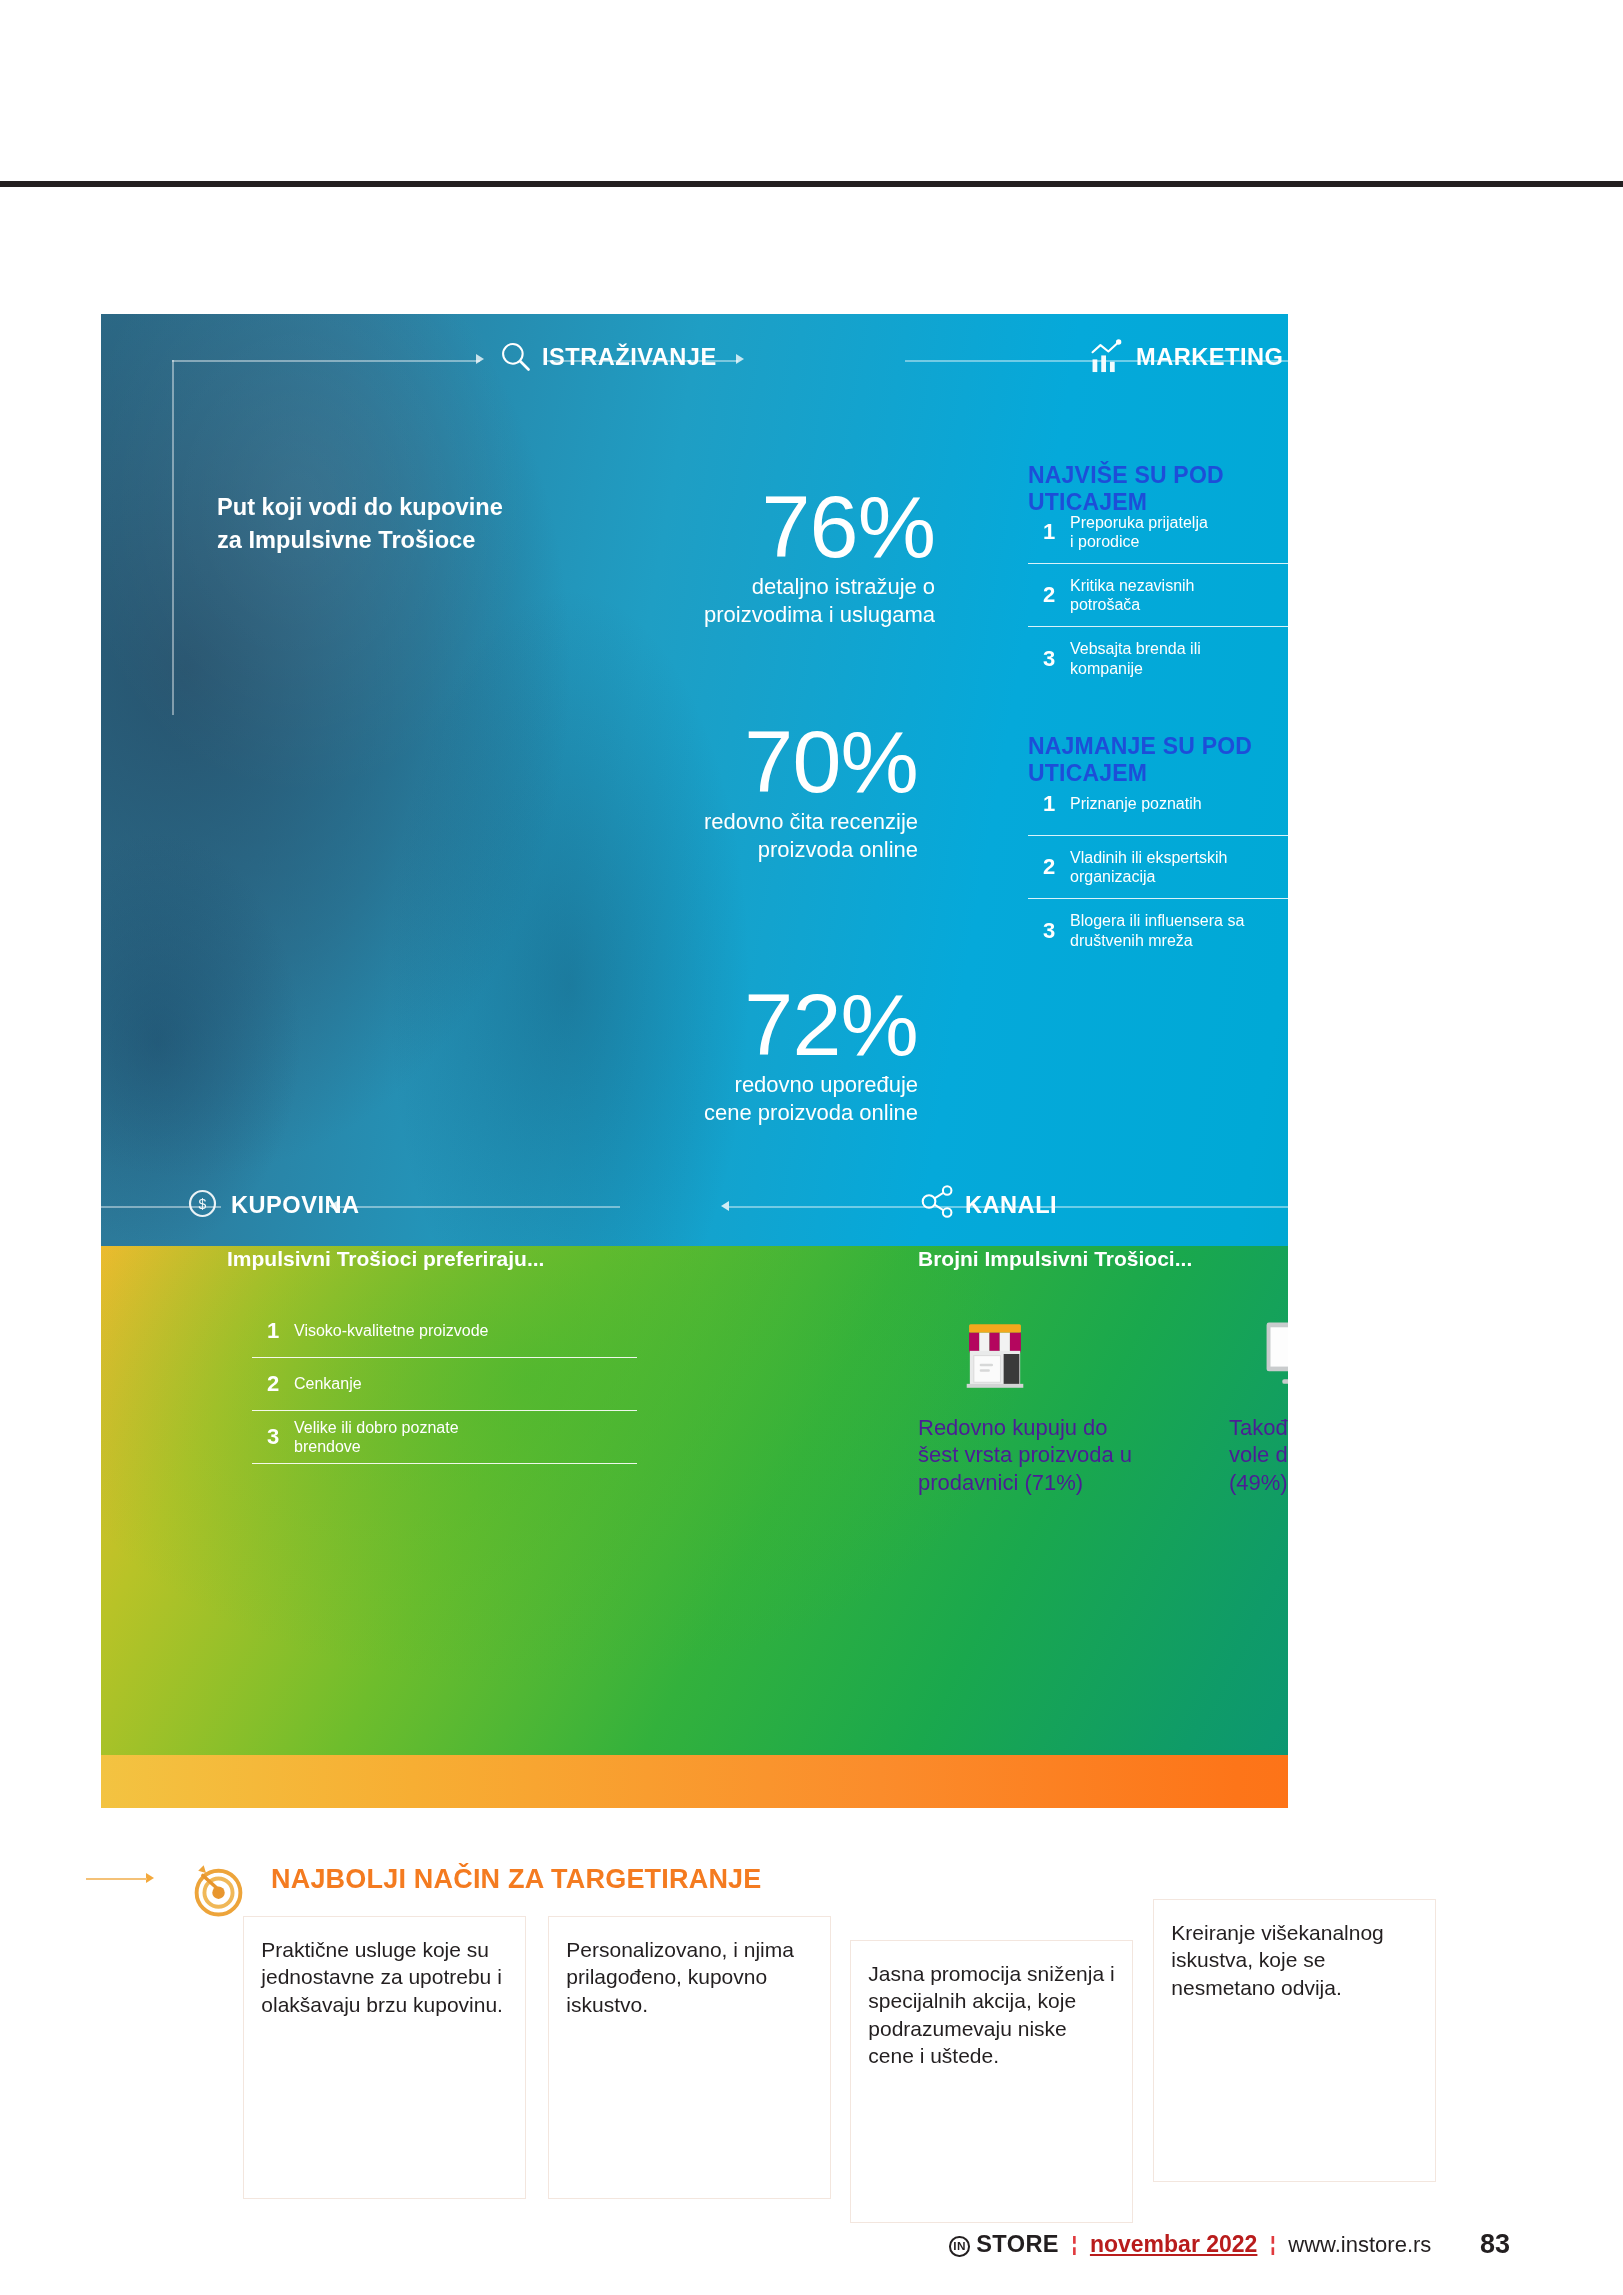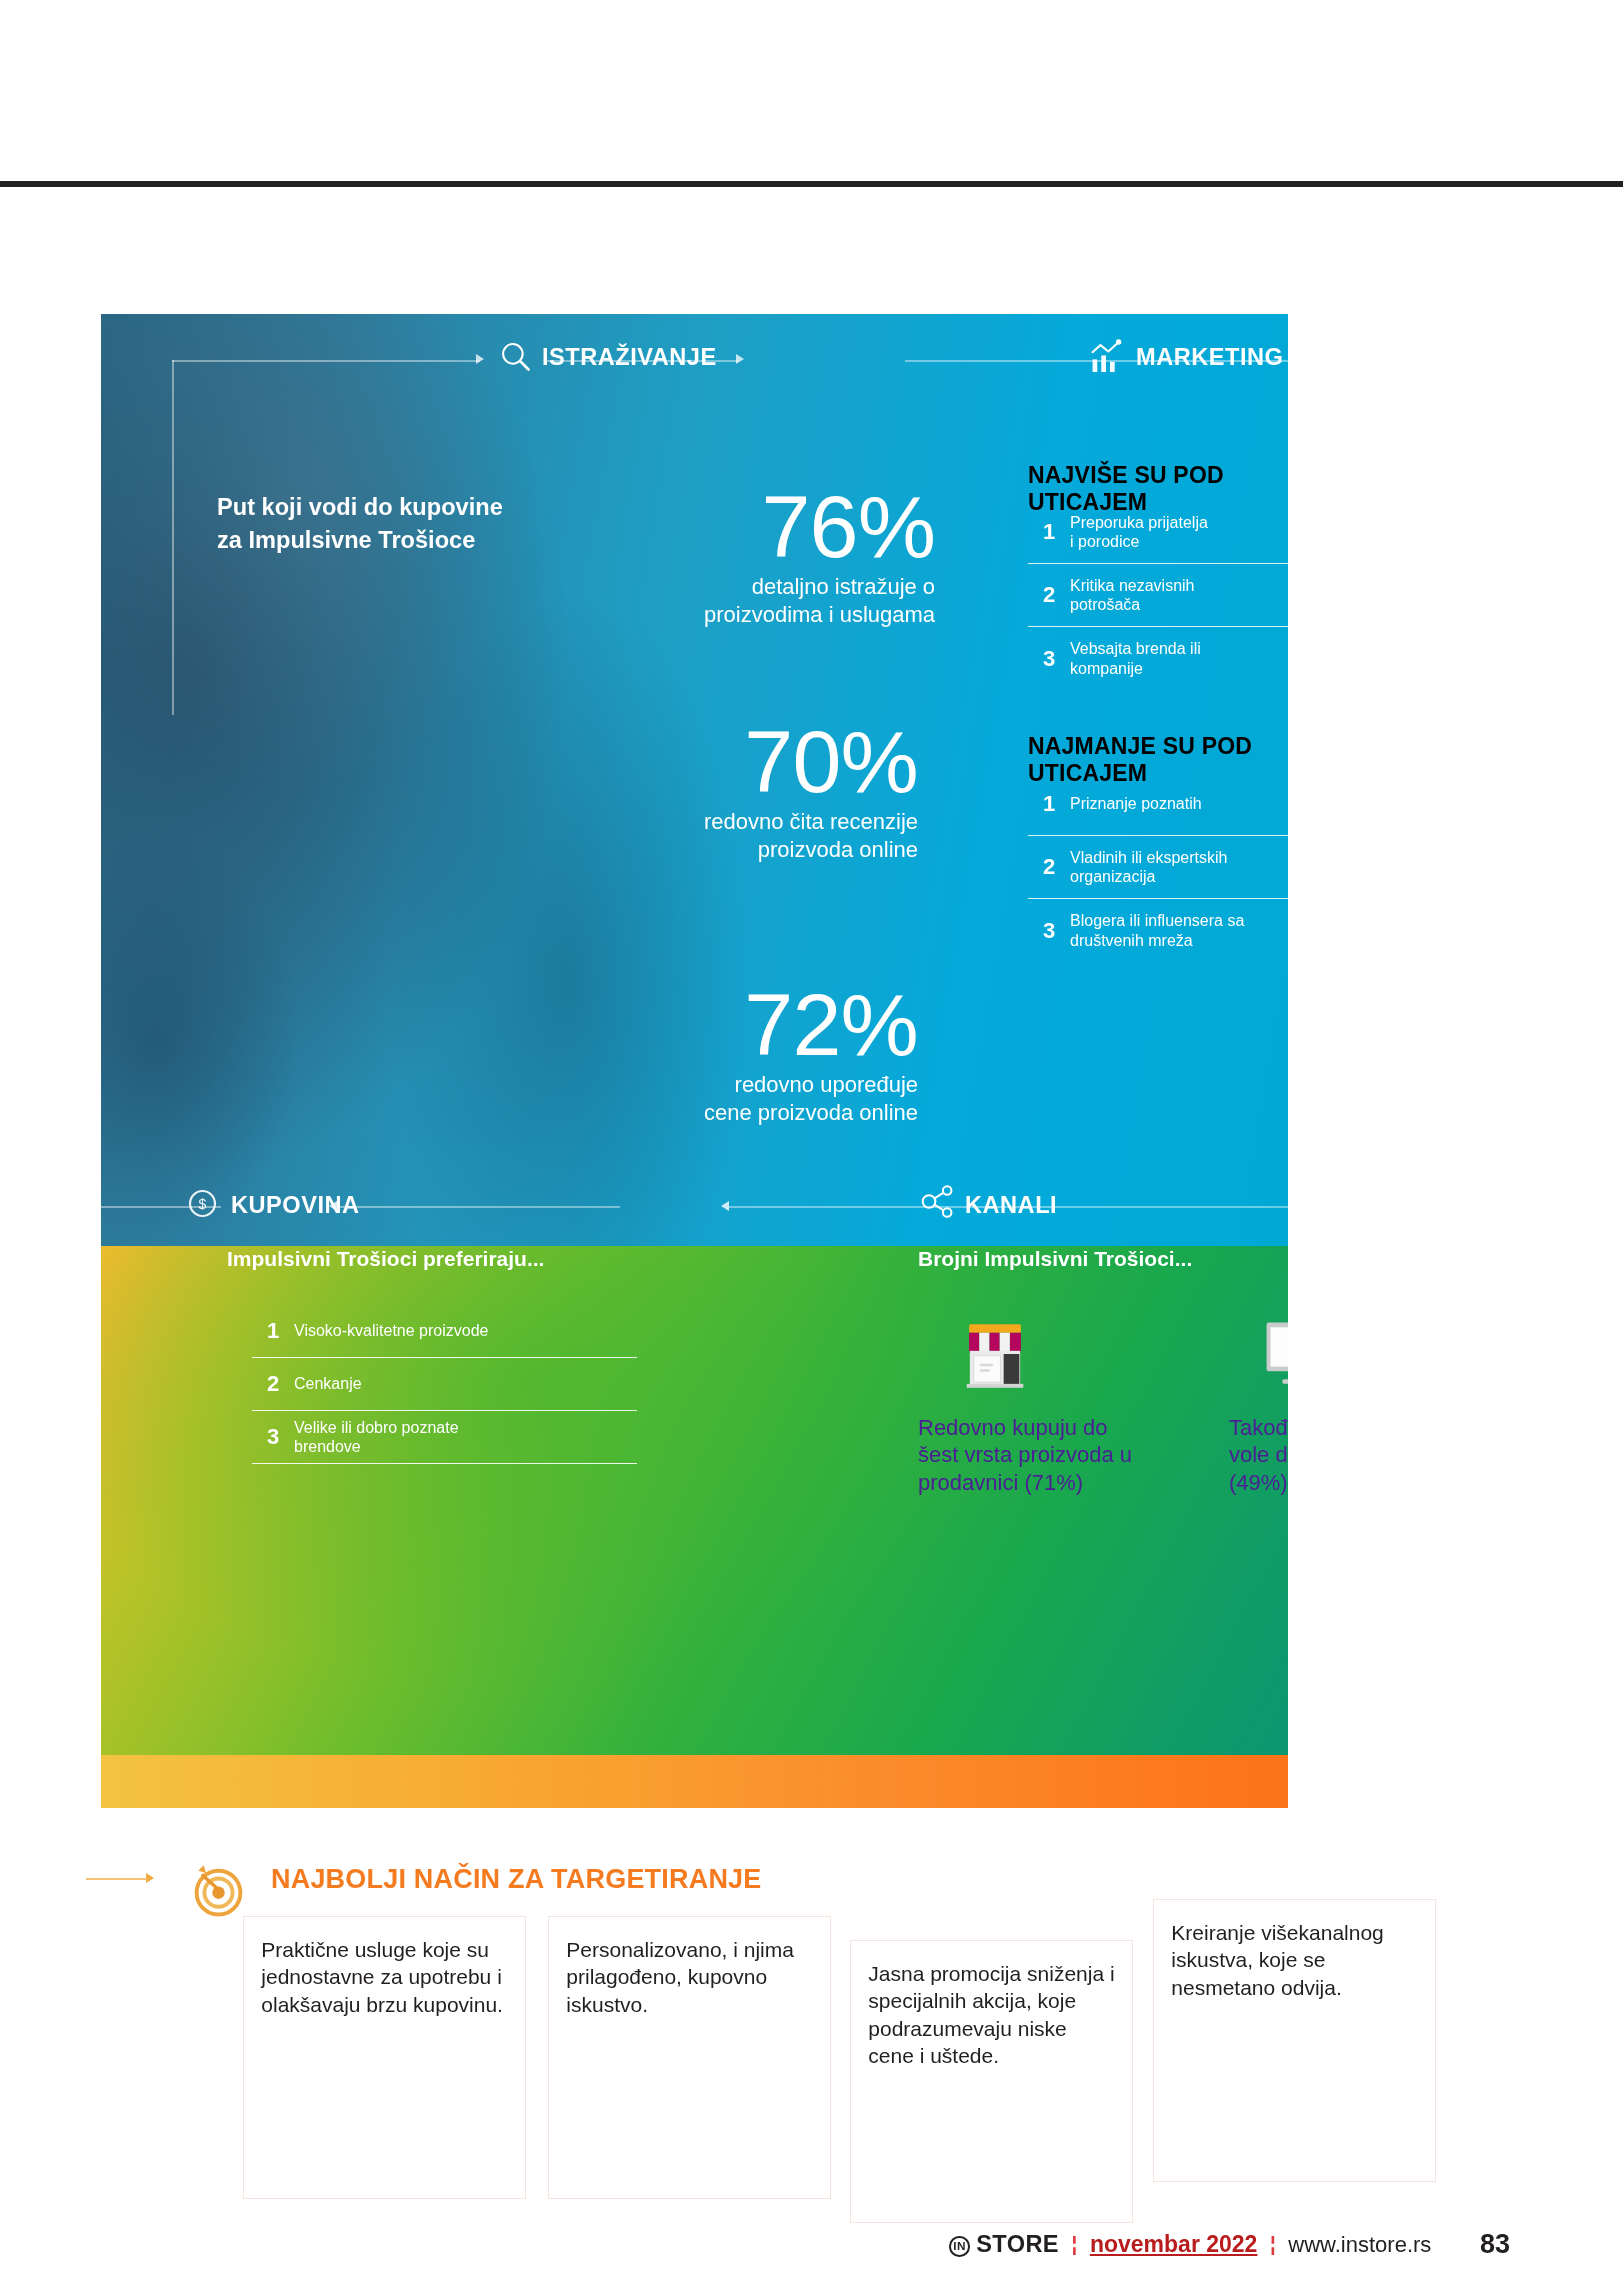--- a/index.html
+++ b/index.html
@@ -91,21 +91,21 @@
   .stat { position:absolute; color:#fff;text-align:right; }
   .stat .big {
     font-size: 88px; line-height: .92; font-weight: 200;
     letter-spacing: -0.8px; color:#ffffff;
   }
   .stat .cap {
     font-size: 22px; line-height: 1.28; font-weight: 300; margin-top: 4.7px;
   }
 
   .rank-head {
-    position:absolute; color:#000000; font-weight:bold; font-size:23px; letter-spacing:0.2px;
+    position:absolute; color:#1d4ed8; font-weight:bold; font-size:23px; letter-spacing:0.2px;
   }
   .rank-list { position:absolute; width: 408px; }
   .rank-row {
     display:flex; align-items:center; min-height: 63px;
     border-bottom: 1.6px solid rgba(255,255,255,0.85);
     padding: 4.7px 0;
   }
   .rank-row:last-child { border-bottom: none; }
   .rank-num {
     width: 42px; flex: 0 0 42px; text-align:center;

